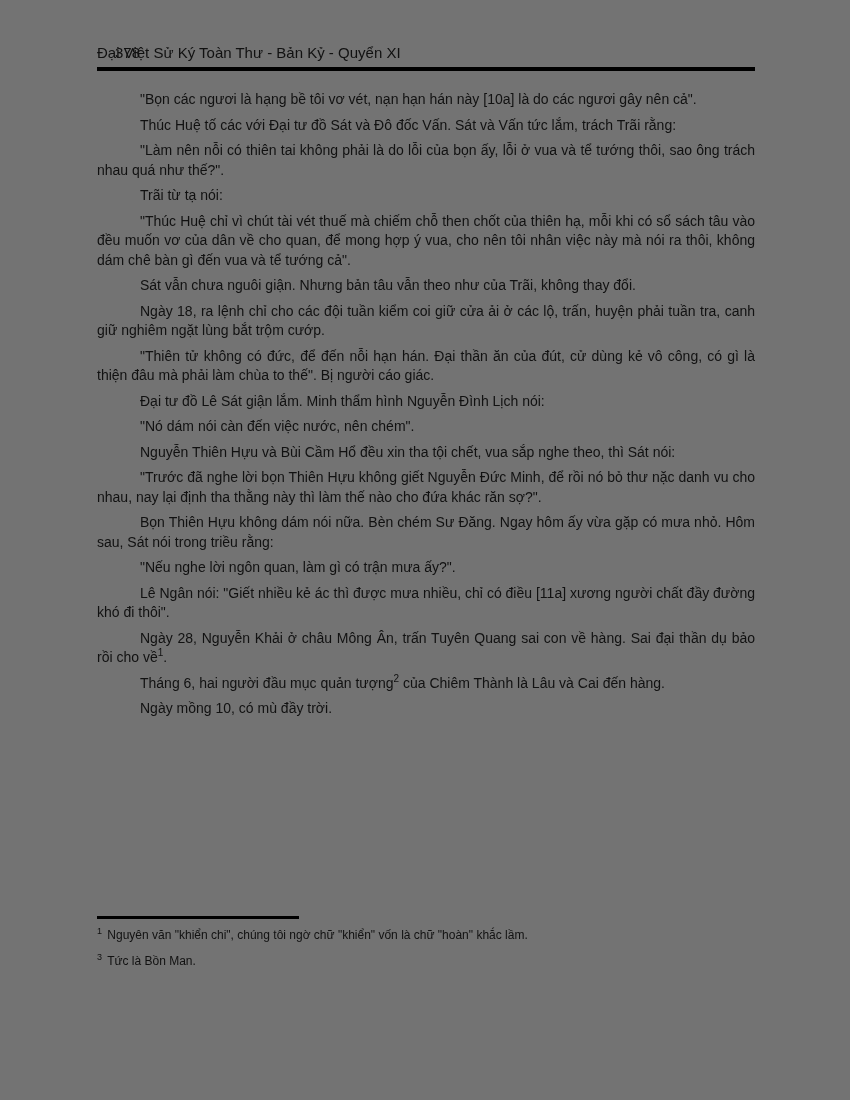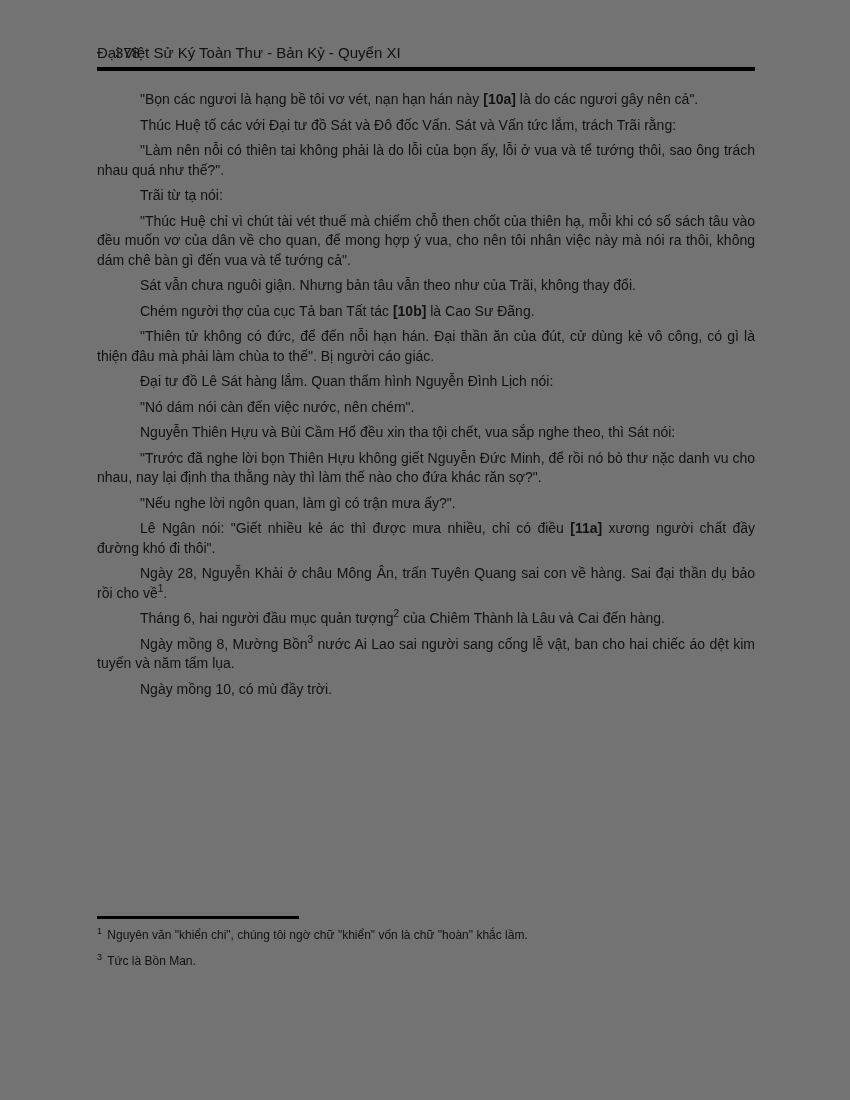--- a/index.html
+++ b/index.html
@@ -49,21 +49,21 @@
     left: 97px;
     width: 658px;
   }
   .para {
     margin: 0 0 6px 0;
     font-size: 14px;
     line-height: 19.5px;
     text-align: justify;
     text-indent: 43px;
   }
-  .para b { font-weight: bold; }
+  .para b { font-weight: normal; }
   .para sup, .footnote sup {
     font-size: 10px;
     line-height: 0;
   }
   .footnote-divider {
     position: absolute;
     top: 916px;
     left: 97px;
     width: 202px;
     height: 3px;
@@ -92,31 +92,31 @@
   </div>
   <div class="header-rule"></div>
 
   <div class="body-text">
       <p class="para">"Bọn các ngươi là hạng bề tôi vơ vét, nạn hạn hán này <b>[10a]</b> là do các ngươi gây nên cả".</p>
       <p class="para">Thúc Huệ tố các với Đại tư đồ Sát và Đô đốc Vấn. Sát và Vấn tức lắm, trách Trãi rằng:</p>
       <p class="para">"Làm nên nỗi có thiên tai không phải là do lỗi của bọn ấy, lỗi ở vua và tể tướng thôi, sao ông trách nhau quá như thế?".</p>
       <p class="para">Trãi từ tạ nói:</p>
       <p class="para">"Thúc Huệ chỉ vì chút tài vét thuế mà chiếm chỗ then chốt của thiên hạ, mỗi khi có sổ sách tâu vào đều muốn vơ của dân về cho quan, để mong hợp ý vua, cho nên tôi nhân việc này mà nói ra thôi, không dám chê bàn gì đến vua và tể tướng cả".</p>
       <p class="para">Sát vẫn chưa nguôi giận. Nhưng bản tâu vẫn theo như của Trãi, không thay đổi.</p>
-      <p class="para">Chém người thợ của cục Tả ban Tất tác <b>[10b]</b> là Cao Sư Đãng.</p>
+      <p class="para">Ngày 18, ra lệnh chỉ cho các đội tuần kiểm coi giữ cửa ải ở các lộ, trấn, huyện phải tuần tra, canh giữ nghiêm ngặt lùng bắt trộm cướp.</p>
       <p class="para">"Thiên tử không có đức, để đến nỗi hạn hán. Đại thần ăn của đút, cử dùng kẻ vô công, có gì là thiện đâu mà phải làm chùa to thế". Bị người cáo giác.</p>
-      <p class="para">Đại tư đồ Lê Sát hàng lắm. Quan thẩm hình Nguyễn Đình Lịch nói:</p>
+      <p class="para">Đại tư đồ Lê Sát giận lắm. Minh thẩm hình Nguyễn Đình Lịch nói:</p>
       <p class="para">"Nó dám nói càn đến việc nước, nên chém".</p>
       <p class="para">Nguyễn Thiên Hựu và Bùi Cầm Hổ đều xin tha tội chết, vua sắp nghe theo, thì Sát nói:</p>
       <p class="para">"Trước đã nghe lời bọn Thiên Hựu không giết Nguyễn Đức Minh, để rồi nó bỏ thư nặc danh vu cho nhau, nay lại định tha thằng này thì làm thế nào cho đứa khác răn sợ?".</p>
+      <p class="para">Bọn Thiên Hựu không dám nói nữa. Bèn chém Sư Đăng. Ngay hôm ấy vừa gặp có mưa nhỏ. Hôm sau, Sát nói trong triều rằng:</p>
       <p class="para">"Nếu nghe lời ngôn quan, làm gì có trận mưa ấy?".</p>
       <p class="para">Lê Ngân nói: "Giết nhiều kẻ ác thì được mưa nhiều, chỉ có điều <b>[11a]</b> xương người chất đầy đường khó đi thôi".</p>
       <p class="para">Ngày 28, Nguyễn Khải ở châu Mông Ân, trấn Tuyên Quang sai con về hàng. Sai đại thần dụ bảo rồi cho về<sup>1</sup>.</p>
       <p class="para">Tháng 6, hai người đầu mục quản tượng<sup>2</sup> của Chiêm Thành là Lâu và Cai đến hàng.</p>
-      <p class="para">Ngày mồng 8, Mường Bồn<sup>3</sup> nước Ai Lao sai người sang cống lễ vật, ban cho hai chiếc áo dệt kim tuyến và năm tấm lụa.</p>
       <p class="para">Ngày mồng 10, có mù đầy trời.</p>
     </div>
 
   <div class="footnote-divider"></div>
   <div class="footnotes">
       <div class="footnote"><sup>1</sup> Nguyên văn "khiển chi", chúng tôi ngờ chữ "khiển" vốn là chữ "hoàn" khắc lầm.</div>
       <div class="footnote"><sup>3</sup> Tức là Bồn Man.</div>
     </div>
 </div>
 

